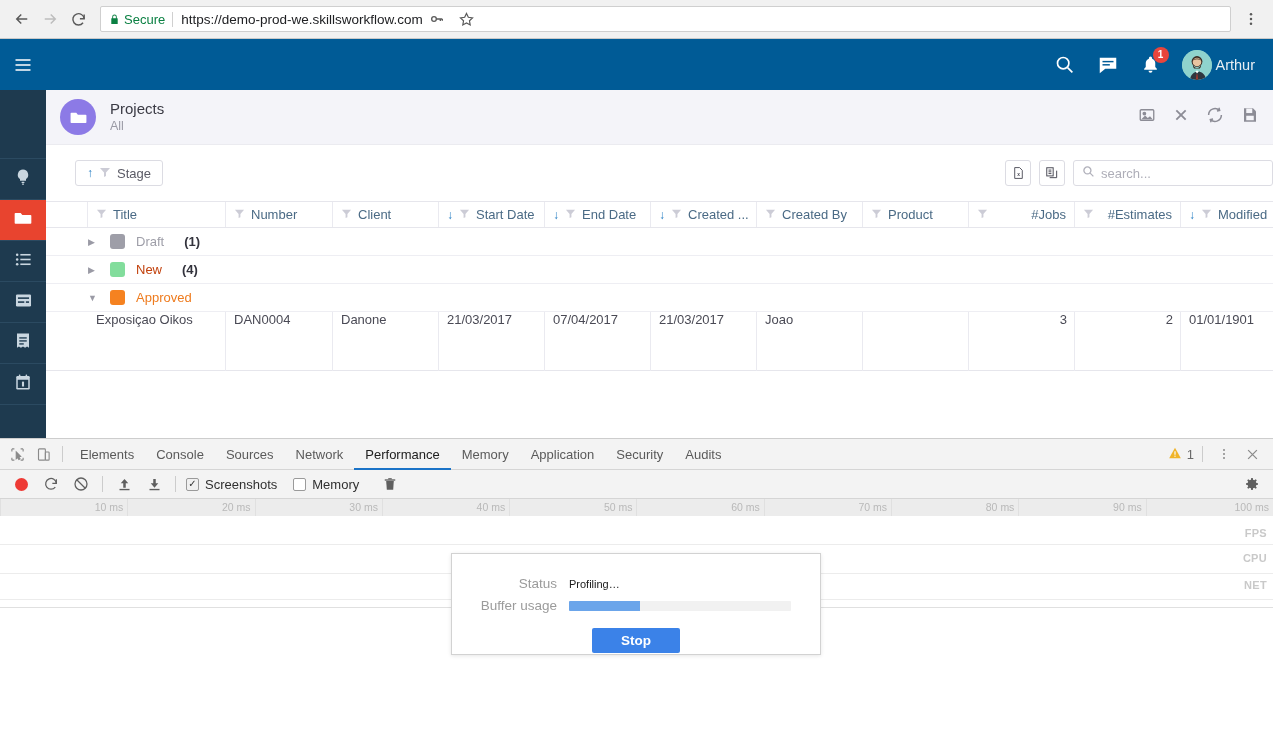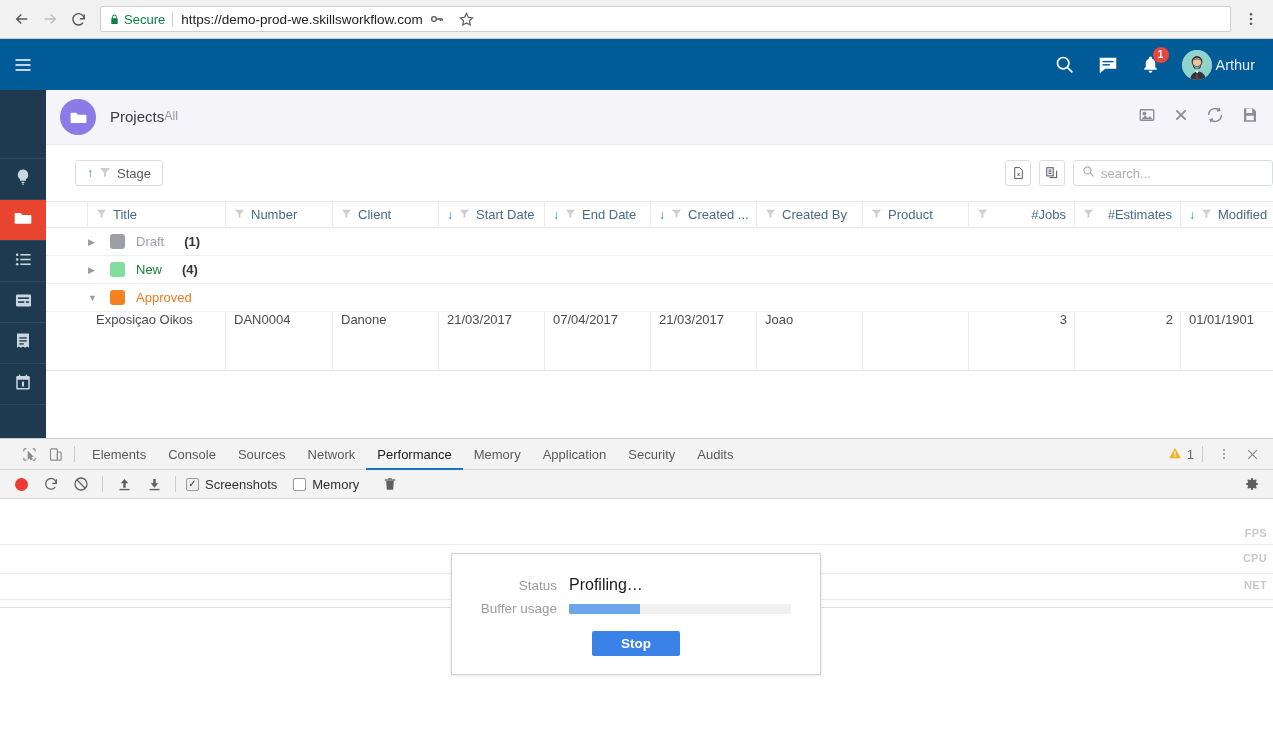--- a/index.html
+++ b/index.html
@@ -80,21 +80,21 @@
   }
   #page-head {
     height: 55px; background: #f4f4f9; display: flex; align-items: center;
     padding: 0 14px 0 14px; border-bottom: 1px solid #ebebf0;
   }
   #page-avatar {
     width: 36px; height: 36px; border-radius: 50%; background: #8c7ae6;
     display: flex; align-items: center; justify-content: center; color: #fff;
     flex: 0 0 auto; margin-right: 14px;
   }
-  #page-titles { display: flex; justify-content: center; }
+  #page-titles { display: flex; flex-direction: column; justify-content: center; }
   #page-title { font-size: 15px; color: #3a3a44; line-height: 18px; }
   #page-sub { font-size: 12.5px; color: #9a9aa5; line-height: 16px; }
   #page-actions { margin-left: auto; display: flex; align-items: center; gap: 17px; color: #8c8c96; }
 
   #toolbar {
     height: 56px; display: flex; align-items: center; padding: 0 0 0 29px;
     background: #fff;
   }
   #stage-chip {
     display: inline-flex; align-items: center; gap: 6px; height: 26px;
@@ -165,21 +165,21 @@
   #row-body .body-col:first-child { border-right: 0; }
 
   
   #devtools {
     position: absolute; top: 438px; left: 0; width: 1273px; height: 304px;
     background: #fff; border-top: 1px solid #cdcdcd;
     font-family: "Liberation Sans", sans-serif;
   }
   #dt-tabs {
     height: 31px; display: flex; align-items: center; border-bottom: 1px solid #d5d5d5;
-    background: #f3f3f3; padding-left: 16px;
+    background: #f3f3f3; padding-left: 4px;
   }
   .dt-icon-btn {
     width: 26px; height: 26px; display: flex; align-items: center;
     justify-content: center; color: #8a8a8a;
   }
   .dt-sep { width: 1px; height: 16px; background: #ccc; margin: 0 6px; }
   .dt-tab {
     height: 31px; padding: 0 11px; display: flex; align-items: center;
     font-size: 13px; color: #5a5a5a;
   }
@@ -228,30 +228,30 @@
   #drawer-tabs {
     position: absolute; bottom: 0; left: 0; right: 0; height: 28px;
     border-top: 1px solid #e2e2e2; background: #fff; display: flex;
     align-items: center; padding-left: 6px;
   }
   .drawer-tab { padding: 0 10px; font-size: 13px; color: #d2d2d2; line-height: 27px; }
   .drawer-tab.active { color: #c4c4c4; border-left: 1px solid #ececec; border-right: 1px solid #ececec; }
 
   
   #profile-dialog {
-    position: absolute; left: 451px; top: 553px; width: 370px; height: 122px;
+    position: absolute; left: 451px; top: 553px; width: 370px; height: 102px;
     background: #fff; border: 1px solid #d2d2d2; box-shadow: 0 1px 4px rgba(0,0,0,.10);
     padding: 22px 0 0 0; z-index: 50;
   }
   .pd-row { display: flex; align-items: center; margin-bottom: 7px; }
   .pd-label {
     width: 117px; text-align: right; padding-right: 12px; font-size: 13.5px;
     color: #9b9b9b;
   }
-  .pd-value { font-size: 16px; color: #1a1a1a; }
+  .pd-value { font-size: 11px; color: #1a1a1a; }
   #buffer-track {
     width: 222px; height: 10px; background: #f1f1f1; border-radius: 1px; overflow: hidden;
   }
   #buffer-fill { height: 100%; width: 32%; background: #6ba5ea; }
   #stop-btn {
     display: block; margin: 15px auto 0; width: 88px; height: 25px;
     background: #3b82e8; color: #fff; border: 0; border-radius: 2px;
     font-size: 13.5px; font-weight: bold; font-family: "Liberation Sans", sans-serif;
   }
 </style>
@@ -583,21 +583,21 @@
     <div class="group-row">
       <span class="caret">▶</span>
       <span class="swatch" style="background:#9e9ea8"></span>
       <span class="group-label" style="color:#9e9ea8">Draft</span>
       <span class="group-count">(1)</span>
     </div>
 
     <div class="group-row">
       <span class="caret">▶</span>
       <span class="swatch" style="background:#82dd9c"></span>
-      <span class="group-label" style="color:#15803d">New</span>
+      <span class="group-label" style="color:#c2410c">New</span>
       <span class="group-count">(4)</span>
     </div>
 
     <div class="group-row">
       <span class="caret">▼</span>
       <span class="swatch" style="background:#f58220"></span>
       <span class="group-label" style="color:#ee7b1e">Approved</span>
       <span class="group-count"></span>
     </div>
 
@@ -739,20 +739,32 @@
     </span>
     <span style="margin-left:auto"></span>
     <span class="pt-btn" style="margin-right:6px">
       <svg width="16" height="16" viewBox="0 0 24 24" fill="currentColor">
           <path d="M12 8.4A3.6 3.6 0 1 0 12 15.6 3.6 3.6 0 0 0 12 8.4zm9 4.8v-2.4l-2.5-.4a6.8 6.8 0 0 0-.8-1.9l1.5-2-1.7-1.7-2 1.5a6.8 6.8 0 0 0-1.9-.8L13.2 3h-2.4l-.4 2.5a6.8 6.8 0 0 0-1.9.8l-2-1.5-1.7 1.7 1.5 2a6.8 6.8 0 0 0-.8 1.9L3 10.8v2.4l2.5.4c.2.7.4 1.3.8 1.9l-1.5 2 1.7 1.7 2-1.5c.6.4 1.2.6 1.9.8l.4 2.5h2.4l.4-2.5c.7-.2 1.3-.4 1.9-.8l2 1.5 1.7-1.7-1.5-2c.4-.6.6-1.2.8-1.9z"></path>
         </svg>
     </span>
   </div>
 
   <div id="timeline">
+    <div id="ruler">
+      <div class="tick">10 ms</div>
+      <div class="tick">20 ms</div>
+      <div class="tick">30 ms</div>
+      <div class="tick">40 ms</div>
+      <div class="tick">50 ms</div>
+      <div class="tick">60 ms</div>
+      <div class="tick">70 ms</div>
+      <div class="tick">80 ms</div>
+      <div class="tick">90 ms</div>
+      <div class="tick">100 ms</div>
+    </div>
     <div class="lane-line" style="top:45px"></div>
     <div class="lane-line" style="top:74px"></div>
     <div class="lane-line" style="top:100px"></div>
     <div class="lane-label" style="top:28px">FPS</div>
     <div class="lane-label" style="top:53px">CPU</div>
     <div class="lane-label" style="top:80px">NET</div>
   </div>
 
   <div id="overview-blank"></div>
 

